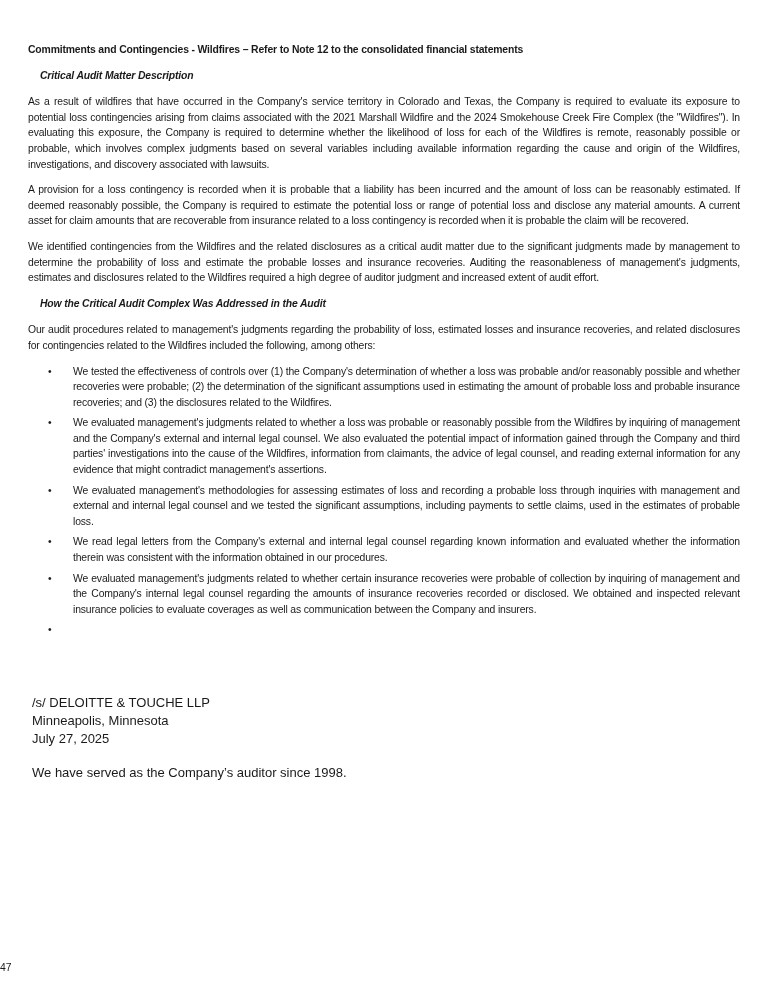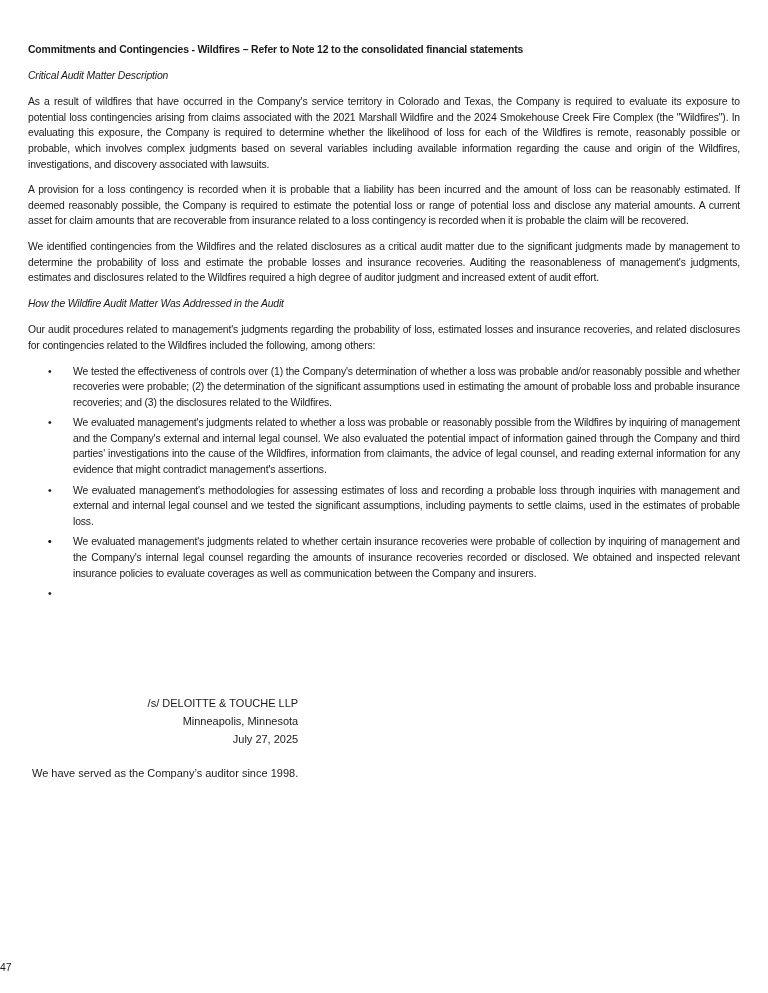--- a/index.html
+++ b/index.html
@@ -23,21 +23,22 @@
       font-size: 10.4px;
       line-height: 15.6px;
       letter-spacing: -0.15px;
     }
     .heading {
       font-weight: bold;
       margin: 0 0 10px 0;
     }
     .subheading {
       font-style: italic;
-      margin: 0 0 11px 0;
+      margin: 0 0 11px 12px;
+      font-weight: bold;
     }
     p.para {
       margin: 0 0 10px 0;
       text-align: justify;
     }
     ul.bullets {
       list-style: none;
       margin: 0;
       padding: 0;
     }
@@ -49,23 +50,22 @@
     }
     ul.bullets li .bullet {
       position: absolute;
       left: 20px;
       top: 0;
     }
     .signature {
       position: absolute;
       left: 32px;
       top: 694px;
-      font-size: 11px;
+      font-size: 13px;
       line-height: 18px;
-      text-align: right;
     }
     .signature .gap {
       height: 16px;
     }
     .page-number {
       position: absolute;
       top: 962px;
       left: 0;
       width: 768px;
       font-size: 10.4px;
@@ -76,39 +76,40 @@
 
 <div class="page">
   <div class="heading">Commitments and Contingencies - Wildfires – Refer to Note 12 to the consolidated financial statements</div>
 
   <div class="subheading">Critical Audit Matter Description</div>
 
   <p class="para">As a result of wildfires that have occurred in the Company's service territory in Colorado and Texas, the Company is required to evaluate its exposure to potential loss contingencies arising from claims associated with the 2021 Marshall Wildfire and the 2024 Smokehouse Creek Fire Complex (the "Wildfires"). In evaluating this exposure, the Company is required to determine whether the likelihood of loss for each of the Wildfires is remote, reasonably possible or probable, which involves complex judgments based on several variables including available information regarding the cause and origin of the Wildfires, investigations, and discovery associated with lawsuits.</p>
   <p class="para">A provision for a loss contingency is recorded when it is probable that a liability has been incurred and the amount of loss can be reasonably estimated. If deemed reasonably possible, the Company is required to estimate the potential loss or range of potential loss and disclose any material amounts. A current asset for claim amounts that are recoverable from insurance related to a loss contingency is recorded when it is probable the claim will be recovered.</p>
   <p class="para">We identified contingencies from the Wildfires and the related disclosures as a critical audit matter due to the significant judgments made by management to determine the probability of loss and estimate the probable losses and insurance recoveries. Auditing the reasonableness of management's judgments, estimates and disclosures related to the Wildfires required a high degree of auditor judgment and increased extent of audit effort.</p>
 
-  <div class="subheading">How the Wildfire Audit Matter Was Addressed in the Audit</div>
+  <div class="subheading">How the Critical Audit Complex Was Addressed in the Audit</div>
 
   <p class="para">Our audit procedures related to management's judgments regarding the probability of loss, estimated losses and insurance recoveries, and related disclosures for contingencies related to the Wildfires included the following, among others:</p>
 
   <ul class="bullets">
     <li>
       <span class="bullet">•</span>
       <span>We tested the effectiveness of controls over (1) the Company's determination of whether a loss was probable and/or reasonably possible and whether recoveries were probable; (2) the determination of the significant assumptions used in estimating the amount of probable loss and probable insurance recoveries; and (3) the disclosures related to the Wildfires.</span>
     </li>
     <li>
       <span class="bullet">•</span>
       <span>We evaluated management's judgments related to whether a loss was probable or reasonably possible from the Wildfires by inquiring of management and the Company's external and internal legal counsel. We also evaluated the potential impact of information gained through the Company and third parties' investigations into the cause of the Wildfires, information from claimants, the advice of legal counsel, and reading external information for any evidence that might contradict management's assertions.</span>
     </li>
     <li>
       <span class="bullet">•</span>
       <span>We evaluated management's methodologies for assessing estimates of loss and recording a probable loss through inquiries with management and external and internal legal counsel and we tested the significant assumptions, including payments to settle claims, used in the estimates of probable loss.</span>
     </li>
     <li>
       <span class="bullet">•</span>
+      <span>We read legal letters from the Company's external and internal legal counsel regarding known information and evaluated whether the information therein was consistent with the information obtained in our procedures.</span>
     </li>
     <li>
       <span class="bullet">•</span>
       <span>We evaluated management's judgments related to whether certain insurance recoveries were probable of collection by inquiring of management and the Company's internal legal counsel regarding the amounts of insurance recoveries recorded or disclosed. We obtained and inspected relevant insurance policies to evaluate coverages as well as communication between the Company and insurers.</span>
     </li>
     <li>
       <span class="bullet">•</span>
     </li>
   </ul>
 </div>

